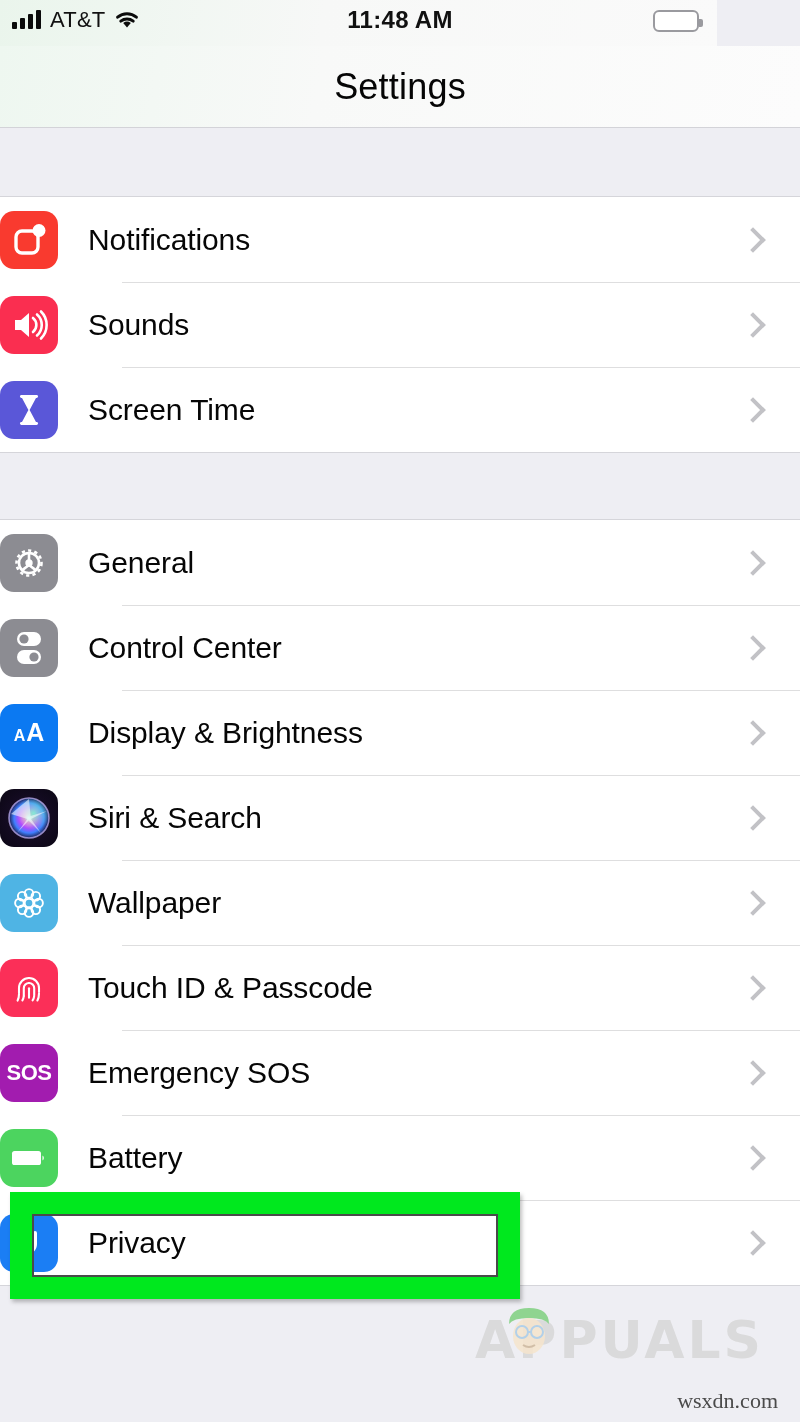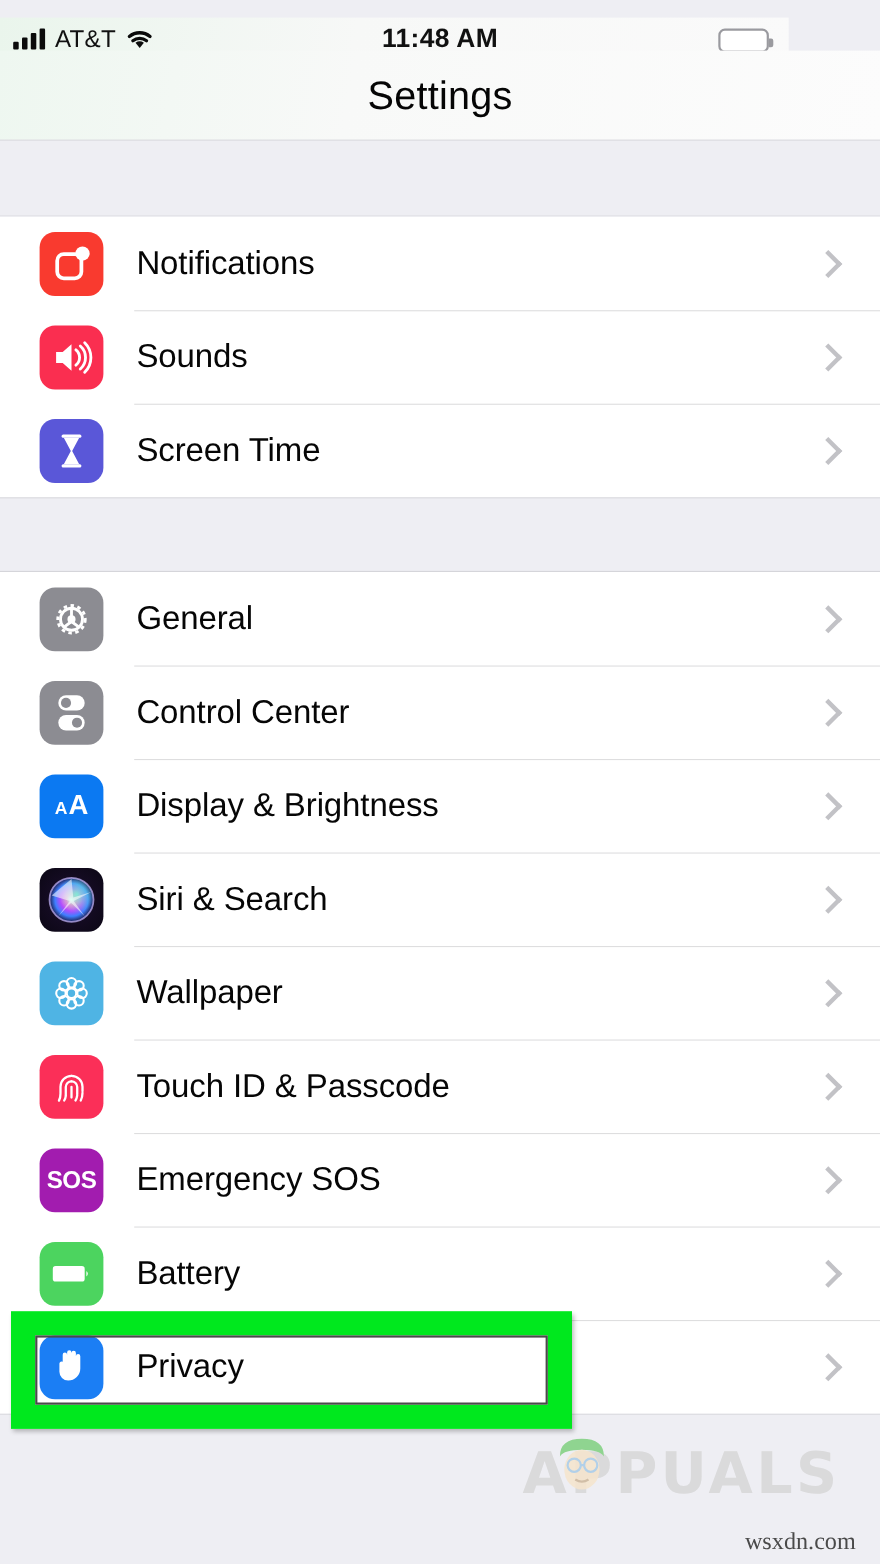--- a/index.html
+++ b/index.html
@@ -8,21 +8,21 @@
     font-family:"Liberation Sans", sans-serif;
     background:#eeeef3;
     -webkit-font-smoothing:antialiased;
     position:relative;
     overflow:hidden;
   }
   .phone { width:800px; height:1422px; position:relative; background:#eeeef3; }
 
   
   .statusbar{
-    position:absolute; top:16px; left:0; width:717px; height:46px;
+    position:absolute; top:0; left:0; width:717px; height:46px;
     background:linear-gradient(100deg,#eaf5ec 0%,#f7f8f7 45%,#fafafa 100%);
     display:flex; align-items:center;padding-left:20px;
   }
   .sb-left{ position:absolute; left:12px; top:9px; display:flex; align-items:center; gap:9px;}
   .bars{ display:flex; align-items:flex-end; gap:3px; height:18px;}
   .bars i{ display:block; width:5px; background:#0b0b0b; border-radius:1px;}
   .bars i:nth-child(1){height:7px;}
   .bars i:nth-child(2){height:11px;}
   .bars i:nth-child(3){height:15px;}
   .bars i:nth-child(4){height:19px;}
@@ -53,21 +53,21 @@
   .navtitle{ font-size:36px; font-weight:normal; color:#050505; letter-spacing:.2px;}
 
   
   .scroll{ position:absolute; top:128px; left:0; width:800px; height:1294px; background:#eeeef3;}
   .gap{ background:#eeeef3; }
   .gap.first{ height:69px; border-bottom:1px solid #d5d5da; }
   .gap.mid{ height:68px; border-top:1px solid #d5d5da; border-bottom:1px solid #d5d5da;}
   .group{ background:#fff; }
   .row{
     height:85px; display:flex; align-items:center; position:relative;
-    padding-left:36px; background:#fff;
+    background:#fff;
   }
   .row + .row::before{
     content:""; position:absolute; left:122px; right:0; top:0; height:1px; background:#dededf;
   }
   .icon{
     width:58px; height:58px; border-radius:14px; flex:0 0 58px;
     display:flex; align-items:center; justify-content:center; position:relative; overflow:hidden;
   }
   .label{
     margin-left:30px; font-size:30px; color:#060606; letter-spacing:-.1px; white-space:nowrap;

